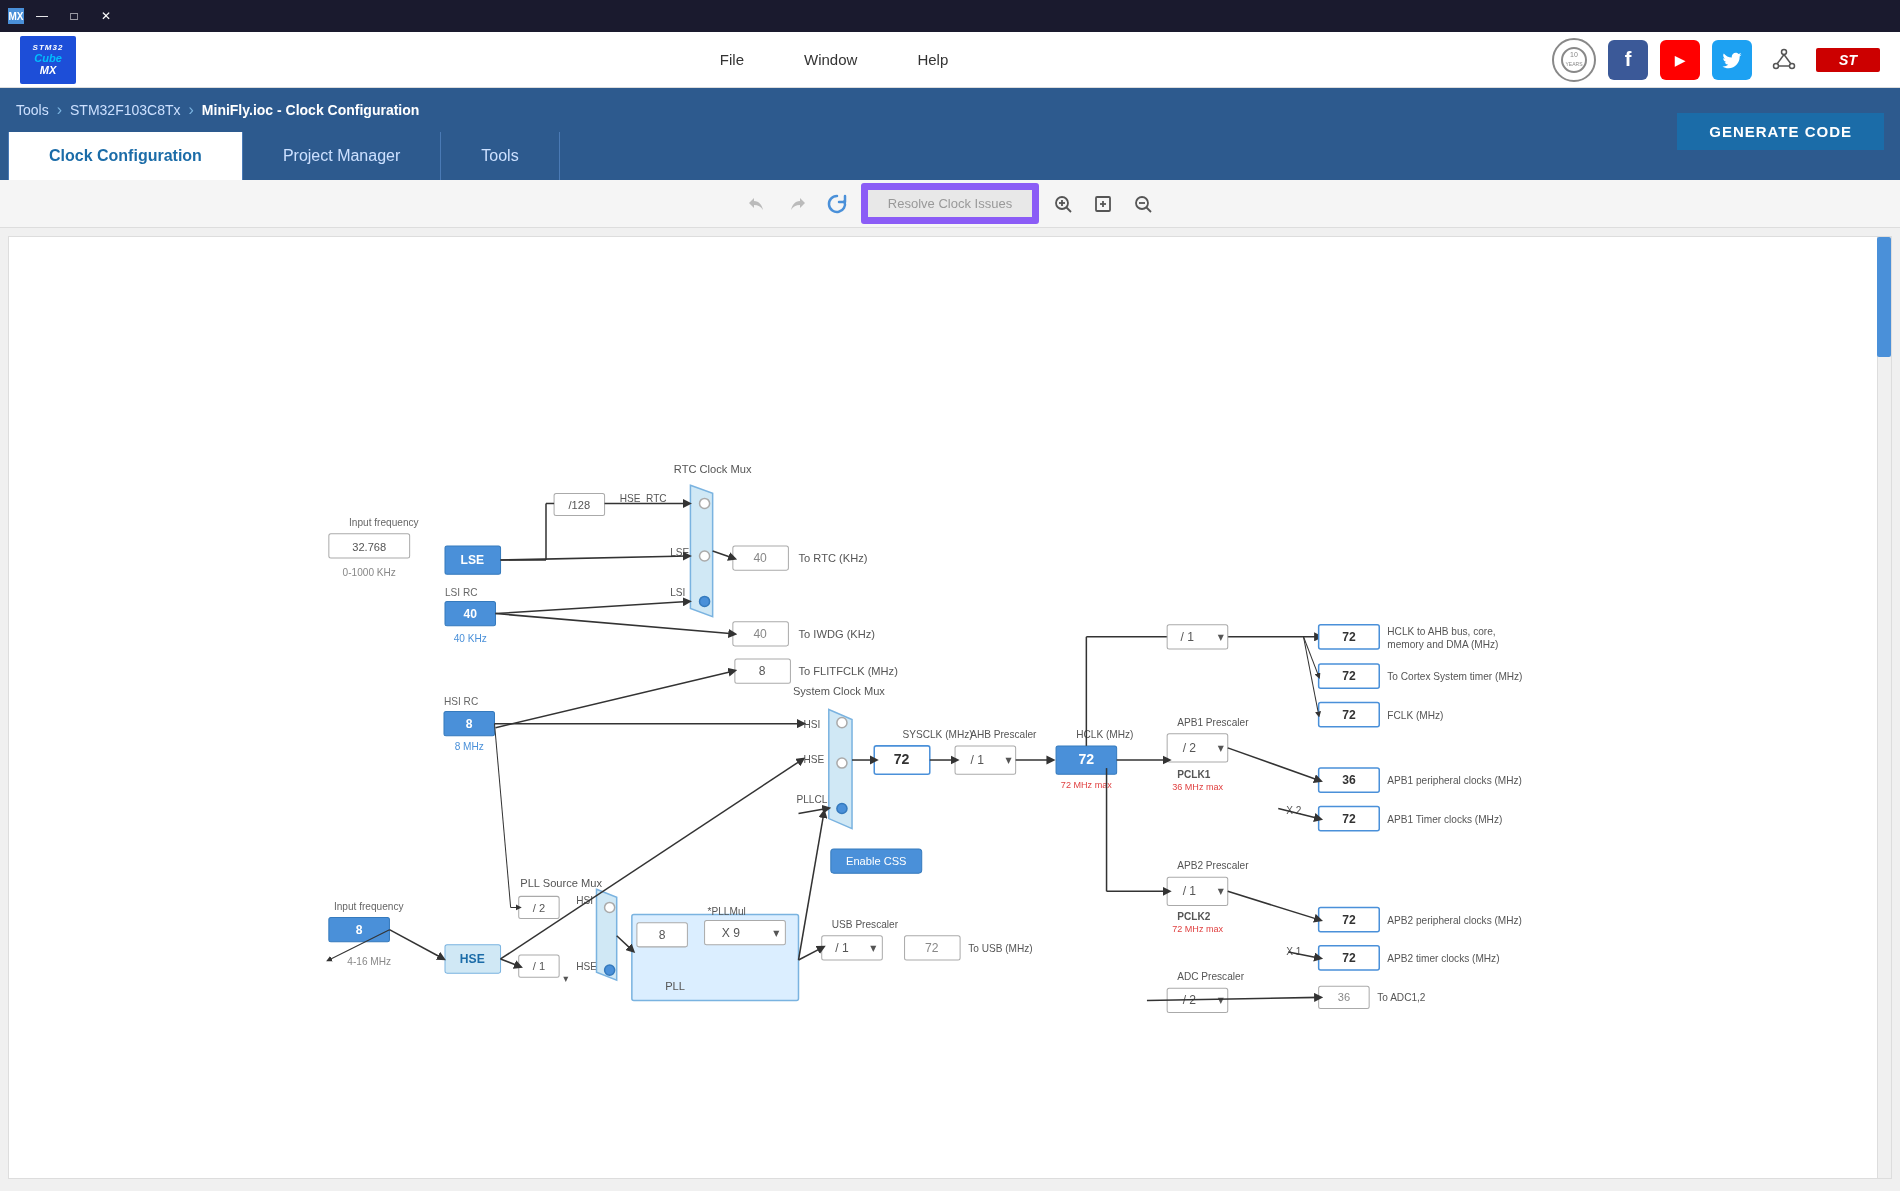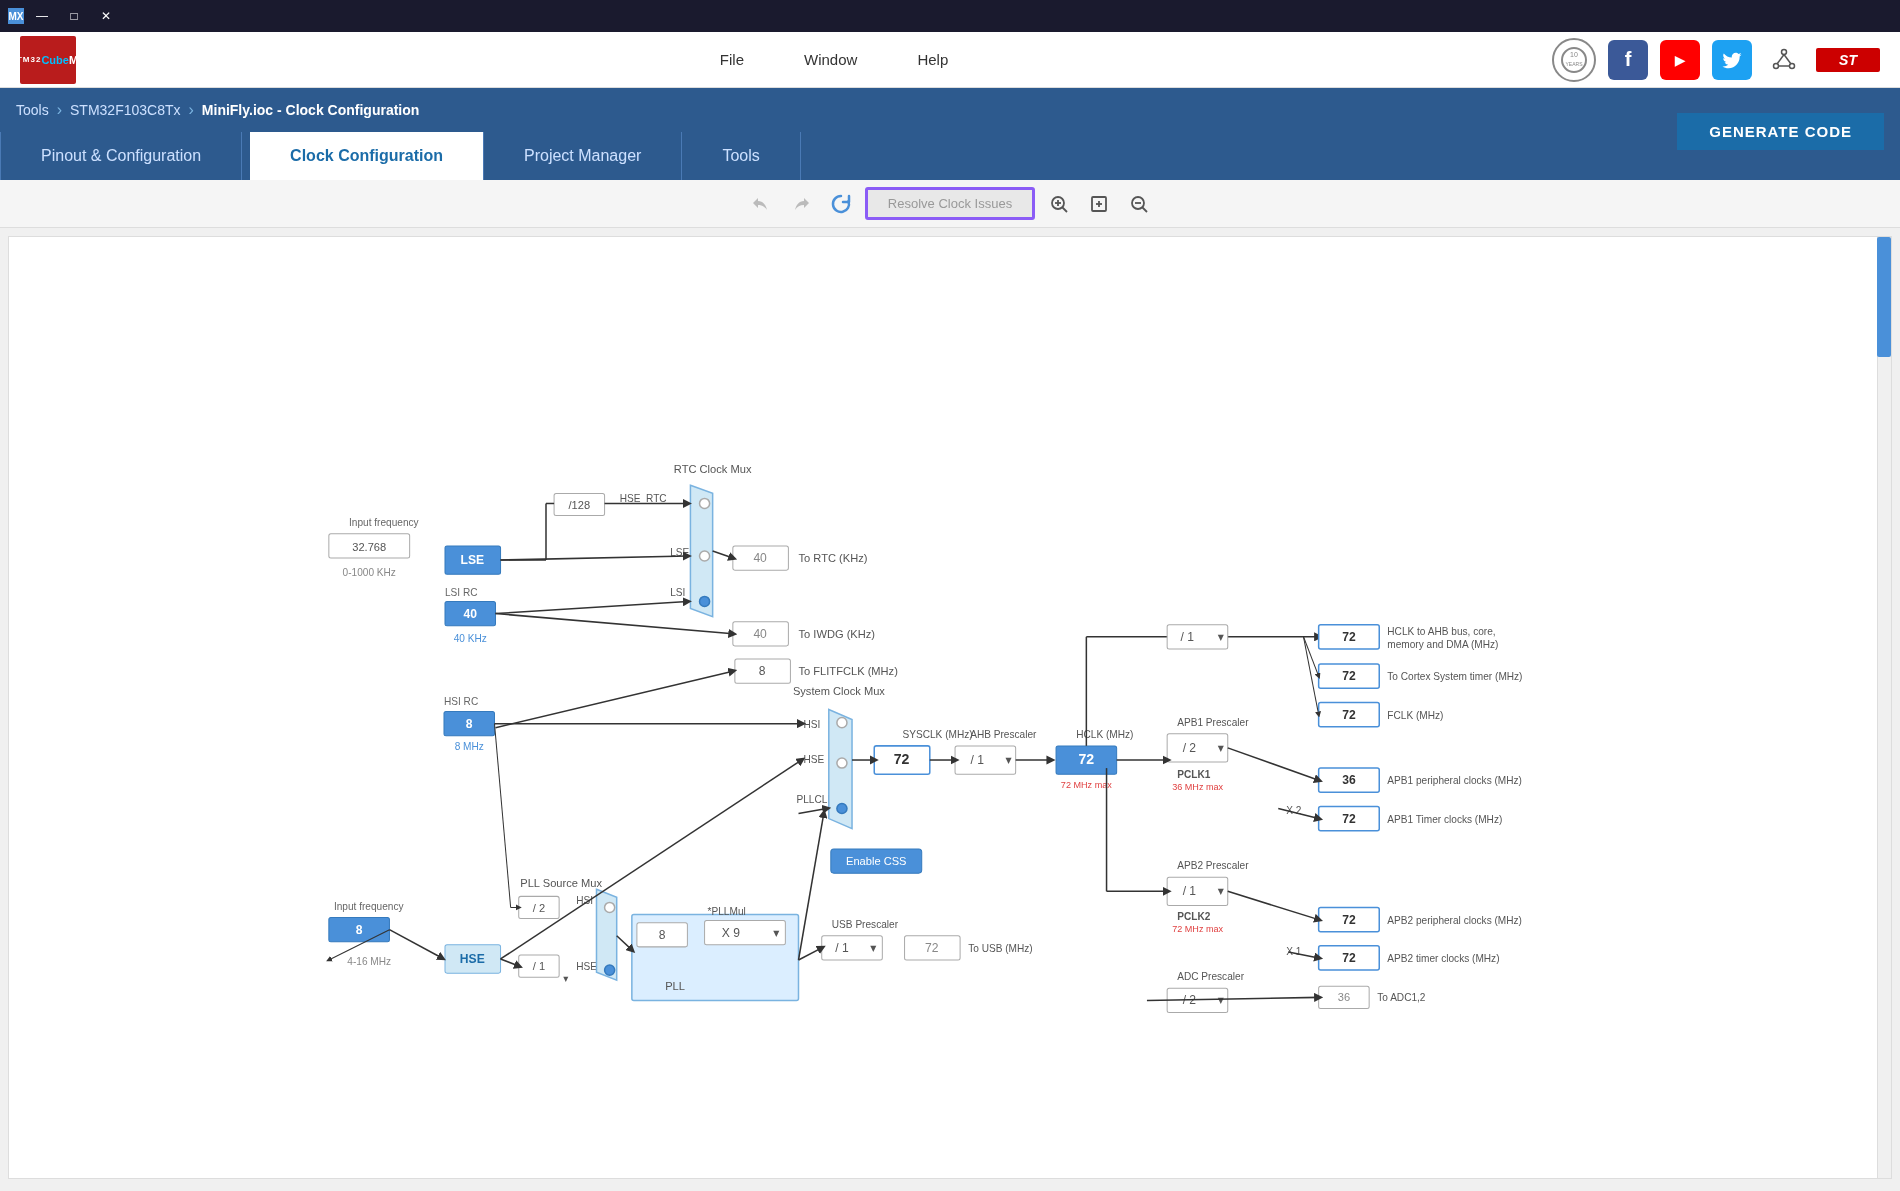--- a/index.html
+++ b/index.html
@@ -23,21 +23,21 @@
     
     .menu-bar {
       background: white;
       height: 56px;
       display: flex;
       align-items: center;
       padding: 0 20px;
       border-bottom: 1px solid #ddd;
     }
     .menu-logo { display: flex; align-items: center; margin-right: 40px; }
-    .logo-box { width: 56px; height: 48px; background: #b91c1c; display: flex; flex-direction: row; align-items: center; justify-content: center; border-radius: 2px; }
+    .logo-box { width: 56px; height: 48px; background: #1d4ed8; display: flex; flex-direction: column; align-items: center; justify-content: center; border-radius: 2px; font-style: italic; }
     .logo-stm { color: white; font-size: 8px; font-weight: bold; letter-spacing: 1px; }
     .logo-cube { color: #00bfff; font-size: 11px; font-weight: bold; }
     .logo-mx { color: white; font-size: 11px; font-weight: bold; }
     .menu-items { display: flex; gap: 60px; flex: 1; justify-content: center; }
     .menu-item { font-size: 15px; color: #333; cursor: pointer; }
     .menu-icons { display: flex; gap: 12px; align-items: center; }
     .menu-icon-circle { width: 44px; height: 44px; border-radius: 50%; border: 2px solid #888; display: flex; align-items: center; justify-content: center; font-size: 11px; color: #555; }
     .social-icon { width: 40px; height: 40px; border-radius: 6px; display: flex; align-items: center; justify-content: center; font-size: 18px; color: white; cursor: pointer; }
     .fb { background: #3b5998; }
     .yt { background: #ff0000; }
@@ -102,21 +102,21 @@
     }
     .toolbar-btn {
       width: 32px; height: 32px;
       border: none; background: transparent; cursor: pointer;
       display: flex; align-items: center; justify-content: center;
       font-size: 18px; color: #555; border-radius: 4px;
     }
     .toolbar-btn.disabled { color: #bbb; cursor: default; }
     .resolve-btn {
       background: #e8e8e8;
-      border: 3px solid #8b5cf6;
+      border: 7px solid #8b5cf6;
       color: #999;
       padding: 6px 20px;
       font-size: 13px;
       cursor: default;
       border-radius: 3px;
     }
 
     
     .main-content {
       background: white;
@@ -225,23 +225,20 @@
 <div class="breadcrumb-bar">
   <span class="breadcrumb-item">Tools</span>
   <span class="breadcrumb-sep">›</span>
   <span class="breadcrumb-item">STM32F103C8Tx</span>
   <span class="breadcrumb-sep">›</span>
   <span class="breadcrumb-item breadcrumb-active">MiniFly.ioc - Clock Configuration</span>
   <button class="generate-btn">GENERATE CODE</button>
 </div>
 
 <div class="tab-bar">
-  <div class="tab">
-    <span>Pinout &amp; Configuration</span>
-  </div>
   <div class="tab active">
     <span>Clock Configuration</span>
   </div>
   <div class="tab">
     <span>Project Manager</span>
   </div>
   <div class="tab">
     <span>Tools</span>
   </div>
 </div>

